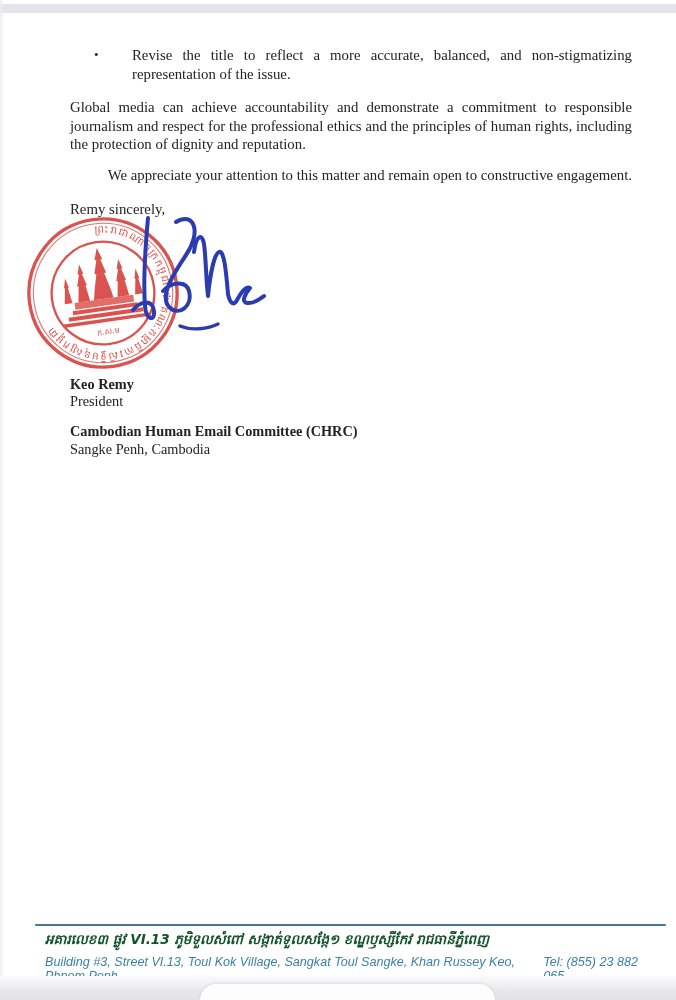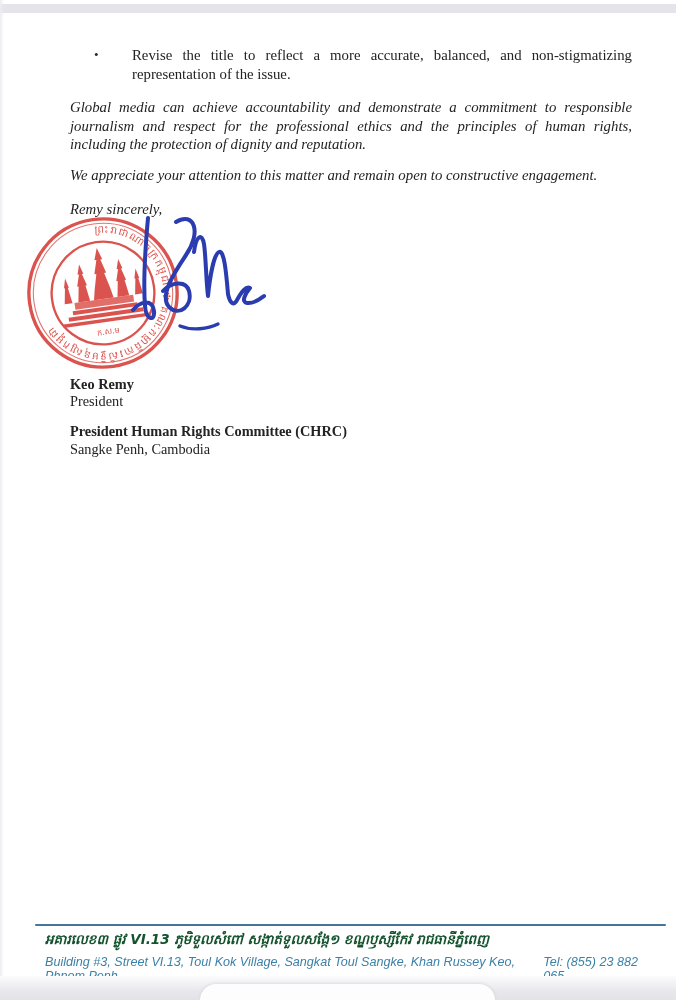--- a/index.html
+++ b/index.html
@@ -9,23 +9,23 @@
     font-family:"Liberation Serif","DejaVu Serif",serif;
     color:#232323;
   }
   .top-band{position:absolute;left:0;top:4px;width:676px;height:9px;background:#e4e4ea;}
   .edge-left{position:absolute;left:0;top:0;width:4px;height:1000px;
     background:linear-gradient(90deg,#ececf1,rgba(255,255,255,0));}
   .content{position:absolute;left:70px;top:46px;width:562px;font-size:14.8px;line-height:18.6px;}
   .bullet-row{display:flex;margin-left:24px;}
   .bullet-dot{width:10px;flex:0 0 10px;font-size:13px;line-height:18.6px;}
   .bullet-text{margin-left:28px;text-align:justify;}
-  .para{margin:0;text-align:justify;font-style:italic;}
+  .para{margin:0;text-align:justify;}
   .p1{margin-top:15px;}
-  .p2{margin-top:12px;text-align:left;}
+  .p2{margin-top:12px;text-align:right;}
   .closing{margin-top:15px;}
   .stamp-svg{position:absolute;left:24px;top:214px;width:158px;height:158px;opacity:.92;}
   .sig-svg{position:absolute;left:116px;top:210px;width:150px;height:132px;}
   .sig-block{position:absolute;left:70px;top:363px;font-size:14.3px;line-height:17.2px;}
   .sig-block .bold{font-weight:bold;margin-top:13px;}
   .footer-rule{position:absolute;left:35px;top:924px;width:631px;height:2px;background:#45759b;border-radius:1px;}
   .footer-khmer{position:absolute;left:45px;top:931px;width:600px;
     font-family:"DejaVu Sans","Liberation Sans",sans-serif;
     font-style:italic;font-weight:bold;font-size:13.5px;color:#14532d;white-space:nowrap;overflow:hidden;}
   .footer-row{position:absolute;left:45px;top:955px;width:607px;display:flex;justify-content:space-between;
@@ -82,21 +82,21 @@
     <path d="M32,8 C30,30 27,70 29,96 C30,110 39,112 38,101 C37,89 24,91 17,100"></path>
     <path d="M60,12 C78,1 86,22 70,45 C58,63 43,86 53,97 C63,107 77,96 73,81 C70,70 55,72 47,81"></path>
     <path d="M78,42 C80,26 86,22 88,34 C90,48 90,70 92,86 C94,66 98,44 103,42 C108,40 110,60 112,84 C114,94 118,96 121,90 C126,81 130,76 134,78 C129,84 125,92 131,93 C138,94 144,89 148,86"></path>
     <path d="M64,116 C76,121 92,119 102,114" stroke-width="3.4"></path>
   </g>
 </svg>
 
 <div class="sig-block">
   <div class="bold">Keo Remy</div>
   <div>President</div>
-  <div class="bold">President Human Rights Committee (CHRC)</div>
+  <div class="bold">Cambodian Human Email Committee (CHRC)</div>
   <div>Sangke Penh, Cambodia</div>
 </div>
 
 <div class="footer-rule"></div>
 <div class="footer-khmer">អគារលេខ៣ ផ្លូវ VI.13 ភូមិទួលសំពៅ សង្កាត់ទួលសង្កែ១ ខណ្ឌឫស្សីកែវ រាជធានីភ្នំពេញ</div>
 <div class="footer-row">
   <span>Building #3, Street VI.13, Toul Kok Village, Sangkat Toul Sangke, Khan Russey Keo, Phnom Penh</span>
   <span>Tel: (855) 23 882 065</span>
 </div>
 

